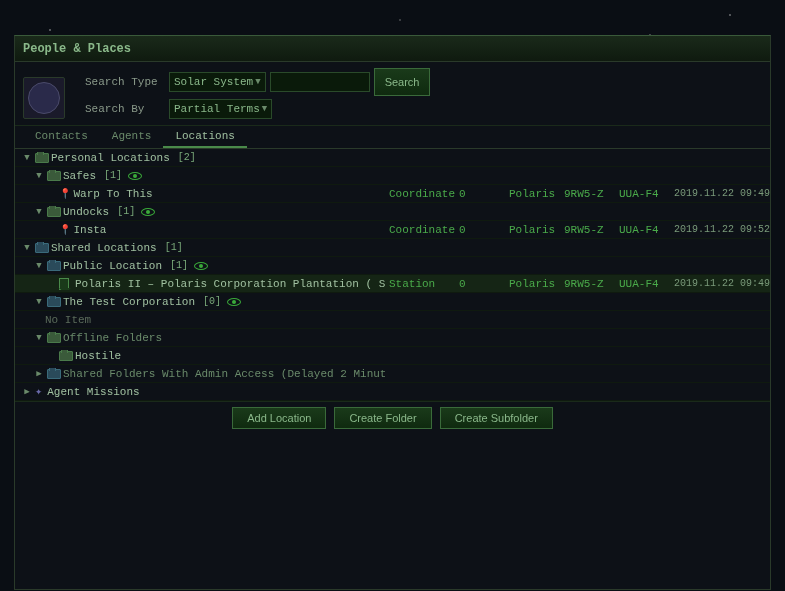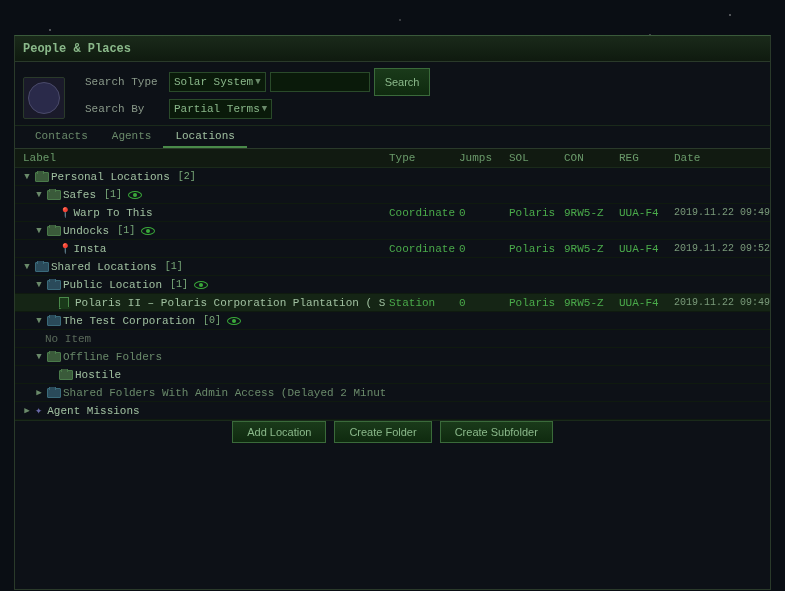--- a/index.html
+++ b/index.html
@@ -352,21 +352,21 @@
     .badge {
       color: #7aaa7a;
       font-size: 10px;
     }
 
     .footer {
       height: 32px;
       background: #0d1117;
       border-top: 1px solid #1a2a1a;
       display: flex;
-      align-items: flex-start;
+      align-items: center;
       justify-content: center;
       gap: 8px;
       padding: 0 8px;
     }
 
     .footer-btn {
       background: linear-gradient(180deg, #1a3a1a 0%, #0f2a0f 100%);
       border: 1px solid #3a6a3a;
       color: #8ab88a;
       font-size: 11px;
@@ -417,30 +417,20 @@
       </div>
     </div>
   </div>
 
   <div class="tabs">
     <div class="tab">Contacts</div>
     <div class="tab">Agents</div>
     <div class="tab active">Locations</div>
   </div>
 
-  <div class="table-header">
-    <div class="col-label">Label</div>
-    <div class="col-type">Type</div>
-    <div class="col-jumps">Jumps</div>
-    <div class="col-sol">SOL</div>
-    <div class="col-con">CON</div>
-    <div class="col-reg">REG</div>
-    <div class="col-date">Date</div>
-
-  </div>
 
   <div class="tree-area">
 
     <div class="tree-row">
       <div class="tree-label indent1">
         <span class="expand-btn">▼</span>
         <div class="folder-icon"></div>
         <span class="row-text">Personal Locations</span>
         <span class="badge">&nbsp;[2]</span>
       </div>

